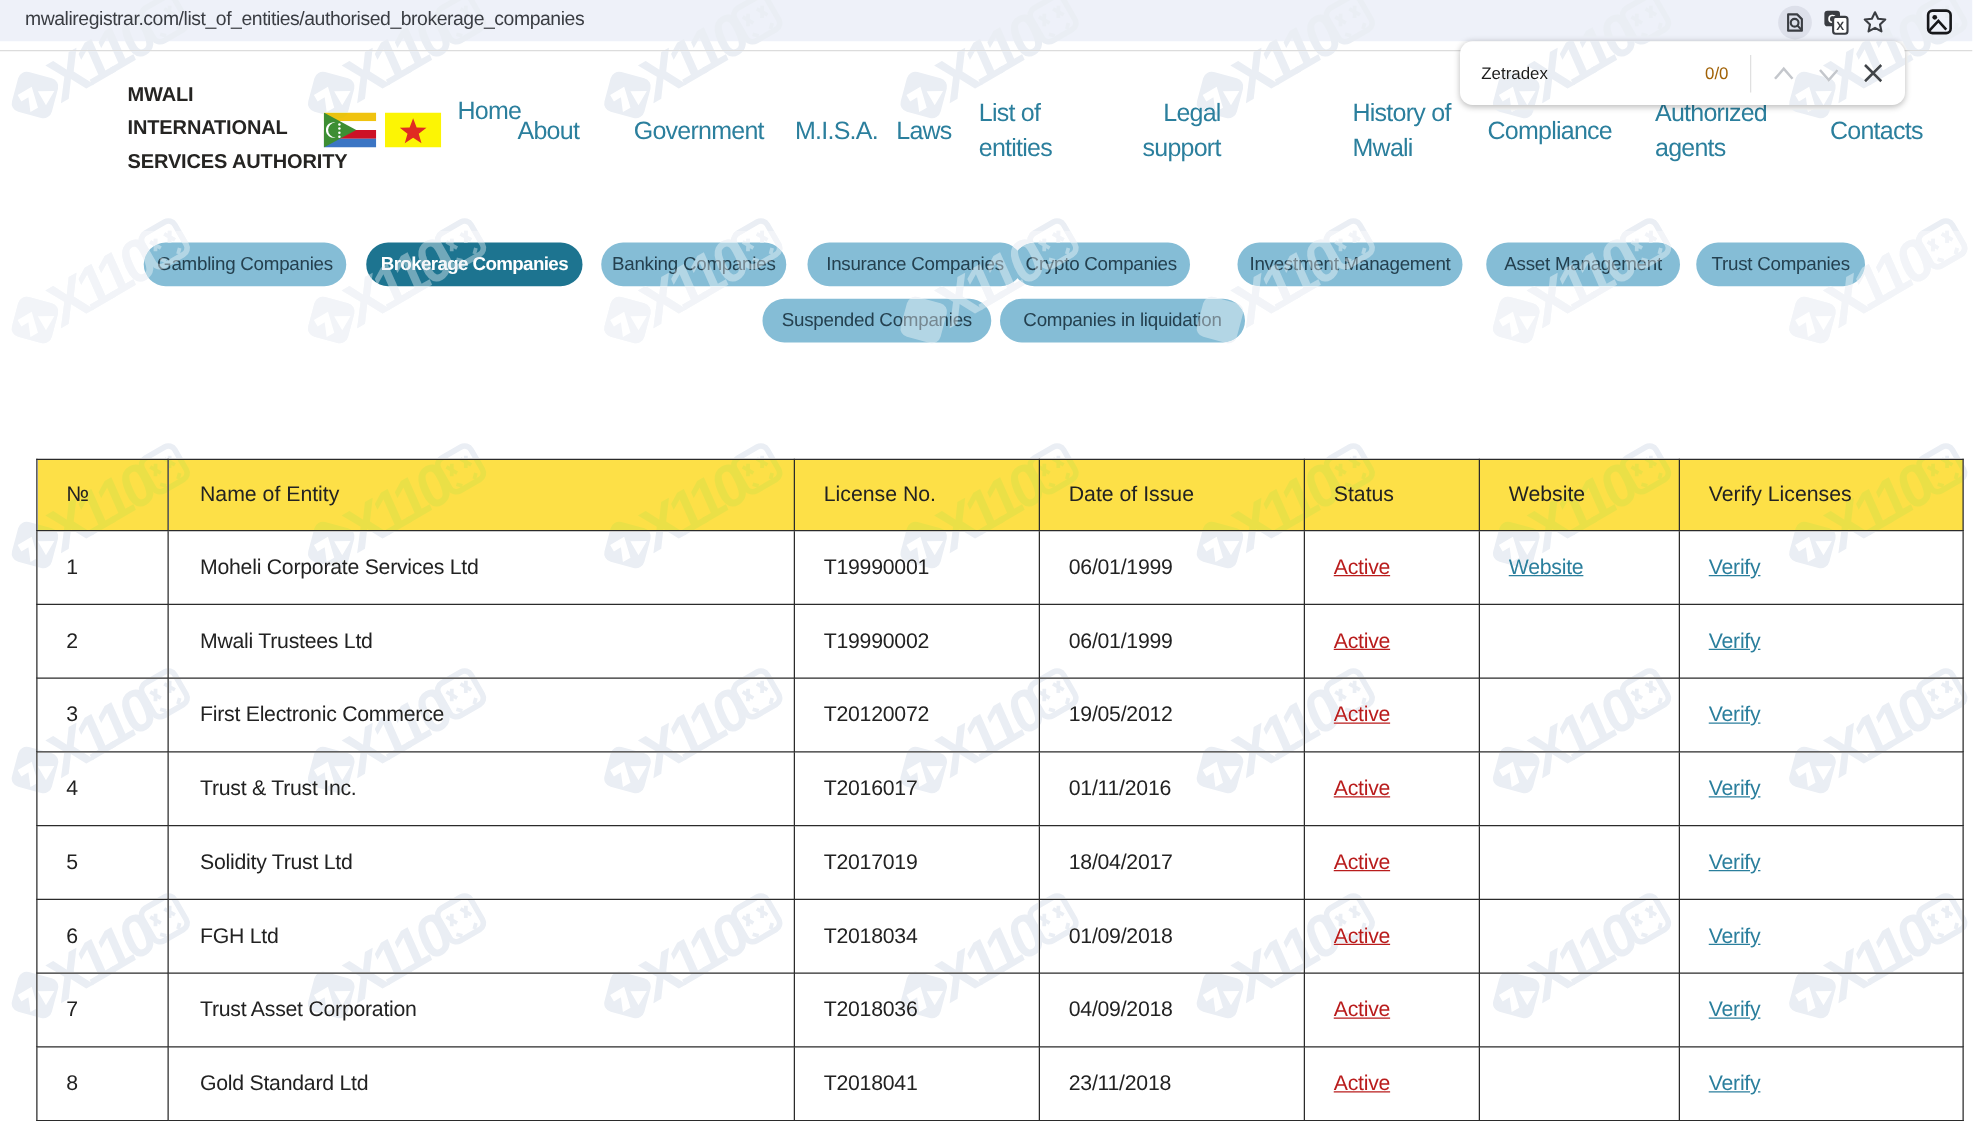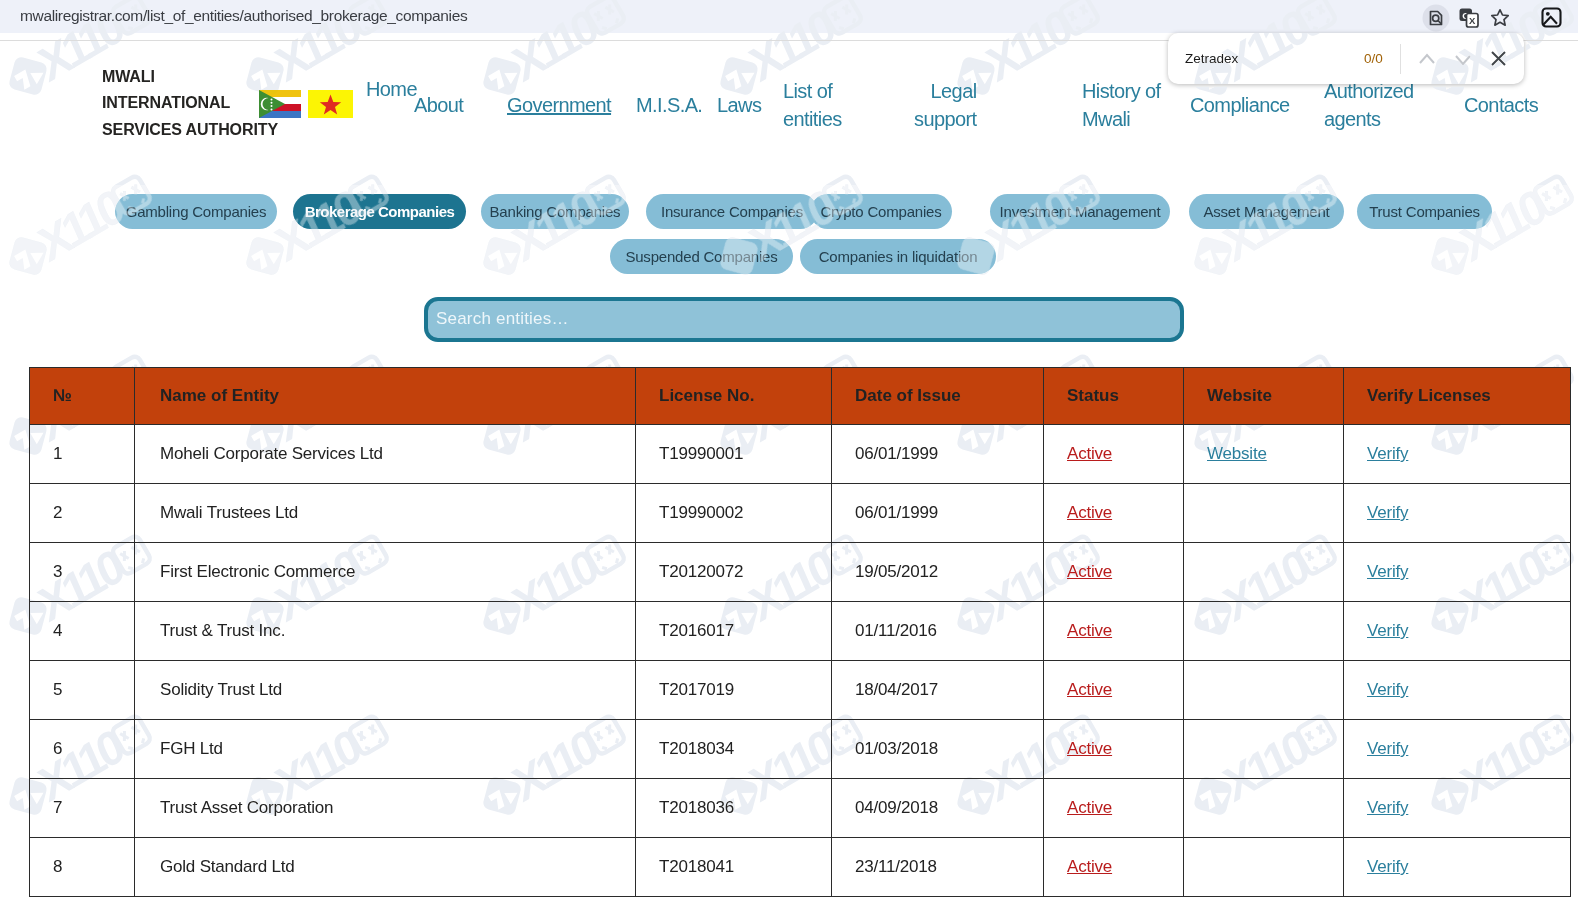--- a/index.html
+++ b/index.html
@@ -31,21 +31,21 @@
 
 
 #search { position:absolute; left:424px; top:297px; width:760px; height:45px;
   background:#8fc2d8; border:4px solid #1b7691; border-radius:14px; }
 #search span { position:absolute; left:8px; top:8px; font-size:17px; color:#eef6fa; letter-spacing:0.2px; }
 
 
 table { position:absolute; left:29px; top:367px; width:1541px; border-collapse:collapse;
   table-layout:fixed; font-size:17px; color:#222; letter-spacing:-0.2px; }
 th, td { border:1.5px solid #2b2b2b; padding:0 0 0 23px; text-align:left; vertical-align:middle; overflow:hidden; }
-th { background:#c2410c; font-weight:bold; height:57px; letter-spacing:0; }
+th { background:#fde047; font-weight:normal; height:57px; letter-spacing:0; }
 td { height:59px; background:#fff; }
 td.name, th.name { padding-left:25px; }
 a.g { color:#b91c1c; text-decoration:underline; }
 a.b { color:#2b7f9d; text-decoration:underline; }
 
 
 #wm { position:absolute; left:0; top:0; z-index:9; pointer-events:none; mix-blend-mode:darken; }
 #wmwhiteclip { position:absolute; left:0; top:185px; width:1578px; height:100px; overflow:hidden; z-index:10; pointer-events:none; }
 #wmwhiteclip svg { position:absolute; left:0; top:-185px; }
 </style>
@@ -104,44 +104,41 @@
         <circle cx="12.5" cy="19.4" r="1"></circle>
       </g>
 </svg>
 <svg style="position:absolute;left:308px;top:90px;width:45px;height:28px" viewBox="0 0 45 28">
   <rect width="45" height="28" fill="#fcf504"></rect>
   <path d="M22.5 4.5 l2.8 7.4 7.9 .3 -6.2 4.8 2.2 7.6 -6.7 -4.5 -6.7 4.5 2.2 -7.6 -6.2 -4.8 7.9 -.3 z" fill="#e02c22"></path>
 </svg>
 
 <div class="nav" style="left:366px; top:76px;">Home</div>
 <div class="nav" style="left:414px; top:92px;">About</div>
-<div class="nav" style="left:507px; top:92px;text-decoration:underline;">Government</div>
+<div class="nav" style="left:507px; top:92px;">Government</div>
 <div class="nav" style="left:636px; top:92px;">M.I.S.A.</div>
 <div class="nav" style="left:717px; top:92px;">Laws</div>
 <div class="nav" style="left:783px; top:78px;">List of<br>entities</div>
 <div class="nav" style="left:914px; top:78px;text-align:right;">Legal<br>support</div>
 <div class="nav" style="left:1042px; top:78px;margin-left:40px;">History of<br>Mwali</div>
 <div class="nav" style="left:1190px; top:92px;">Compliance</div>
 <div class="nav" style="left:1312px; top:78px;margin-left:12px;">Authorized<br>agents</div>
 <div class="nav" style="left:1464px; top:92px;">Contacts</div>
 
 <div class="pill" style="left:115px; top:194px; width:162px;">Gambling Companies</div>
 <div class="pill active" style="left:293px; top:194px; width:173px;">Brokerage Companies</div>
 <div class="pill" style="left:481px; top:194px; width:148px;">Banking Companies</div>
 <div class="pill" style="left:646px; top:194px; width:172px;">Insurance Companies</div>
 <div class="pill" style="left:810px; top:194px; width:142px;">Crypto Companies</div>
 <div class="pill" style="left:990px; top:194px; width:180px;">Investment Management</div>
 <div class="pill" style="left:1189px; top:194px; width:155px;">Asset Management</div>
 <div class="pill" style="left:1357px; top:194px; width:135px;">Trust Companies</div>
 <div class="pill" style="left:610px; top:239px; width:183px;">Suspended Companies</div>
 <div class="pill" style="left:800px; top:239px; width:196px;">Companies in liquidation</div>
 
-<div id="search">
-      <span>Search entities…</span>
-    </div>
 
 <table>
 <colgroup>
 <col style="width:105px">
         <col style="width:501px">
         <col style="width:196px">
         <col style="width:212px">
 <col style="width:140px">
         <col style="width:160px">
         <col style="width:227px">
@@ -198,21 +195,21 @@
           <td>T2017019</td>
           <td>18/04/2017</td>
           <td><a class="g">Active</a></td>
           <td></td>
           <td><a class="b">Verify</a></td>
         </tr>
 <tr>
           <td>6</td>
           <td class="name">FGH Ltd</td>
           <td>T2018034</td>
-          <td>01/03/2018</td>
+          <td>01/09/2018</td>
           <td><a class="g">Active</a></td>
           <td></td>
           <td><a class="b">Verify</a></td>
         </tr>
 <tr>
           <td>7</td>
           <td class="name">Trust Asset Corporation</td>
           <td>T2018036</td>
           <td>04/09/2018</td>
           <td><a class="g">Active</a></td>

